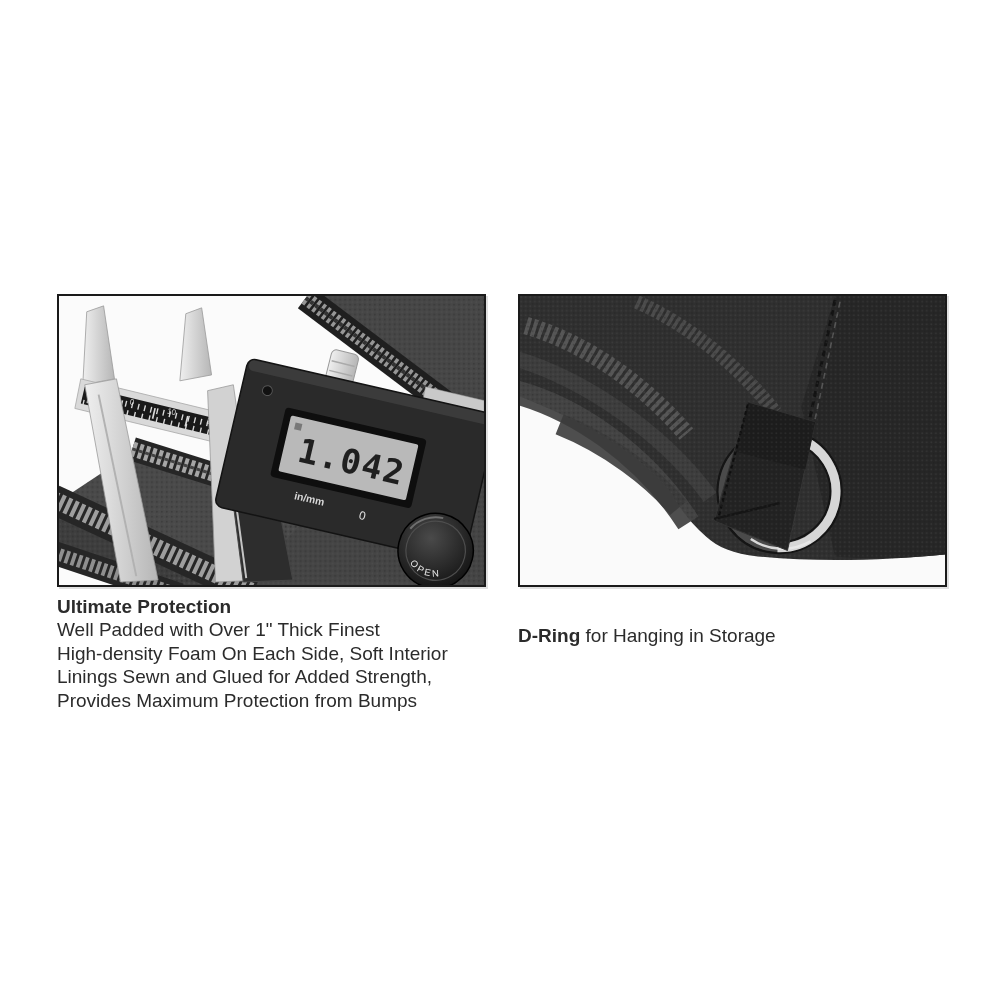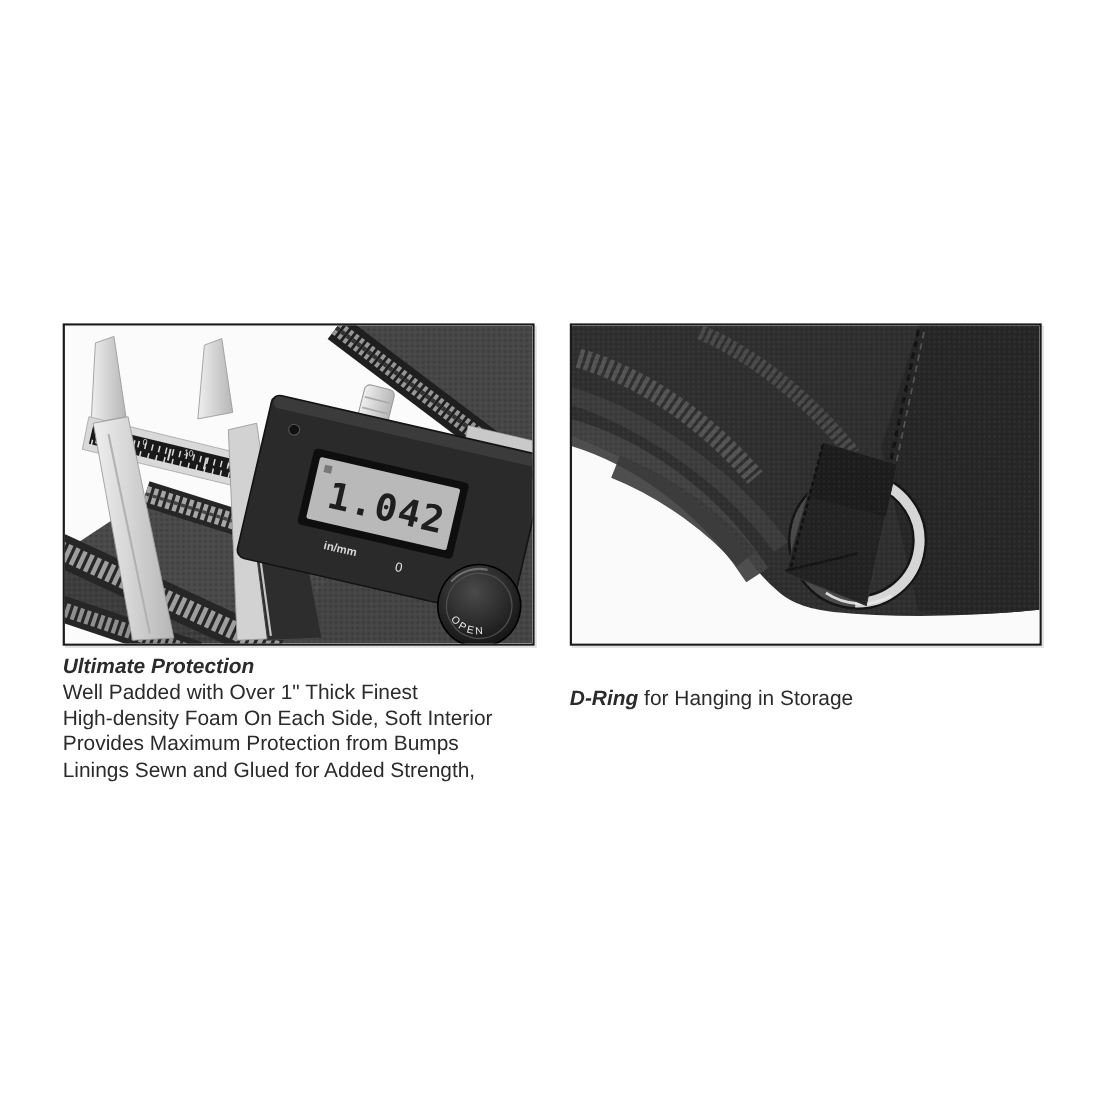--- a/index.html
+++ b/index.html
@@ -6,21 +6,21 @@
   .canvas{position:relative;width:1000px;height:1000px;background:#ffffff;overflow:hidden;
           font-family:"Liberation Sans",sans-serif;}
   figure.photo{position:absolute;margin:0;width:429px;height:293px;box-sizing:border-box;
                border:2px solid #1a1a1a;background:#fbfbfb;box-shadow:2px 2px 0 rgba(0,0,0,0.12);}
   #fig-left{left:57px;top:294px;}
   #fig-right{left:518px;top:294px;}
   figure.photo svg{display:block;width:100%;height:100%;}
   .cap{position:absolute;font-size:19px;line-height:23.4px;color:#2b2b2b;white-space:nowrap;}
   .cap-left{left:57px;top:595px;}
   .cap-right{left:518px;top:624px;}
-  .cap .b{font-weight:bold;font-style:italic;}
+  .cap .b{font-weight:bold;}
 </style>
 </head>
 <body>
 
 <div class="canvas">
 
   <figure class="photo" id="fig-left">
     <svg viewBox="0 0 429 293" preserveAspectRatio="none">
       <defs>
         <linearGradient id="metalL" x1="0" y1="0" x2="1" y2="0">
@@ -158,21 +158,21 @@
         <line x1="196" y1="226" x2="262" y2="210" stroke="#141414" stroke-width="2.5"></line>
         <polygon points="230,108 298,128 270,258 196,228" fill="url(#weaveR)" opacity="0.45"></polygon>
       </g>
     </svg>
   </figure>
 
   <div class="cap cap-left">
     <div class="b">Ultimate Protection</div>
     <div>Well Padded with Over 1" Thick Finest</div>
     <div>High-density Foam On Each Side, Soft Interior</div>
+    <div>Linings Sewn and Glued for Added Strength,</div>
     <div>Provides Maximum Protection from Bumps</div>
-    <div>Linings Sewn and Glued for Added Strength,</div>
   </div>
 
   <div class="cap cap-right">
     <span class="b">D-Ring</span><span> for Hanging in Storage</span>
   </div>
 
 </div>
 
 </body></html>

